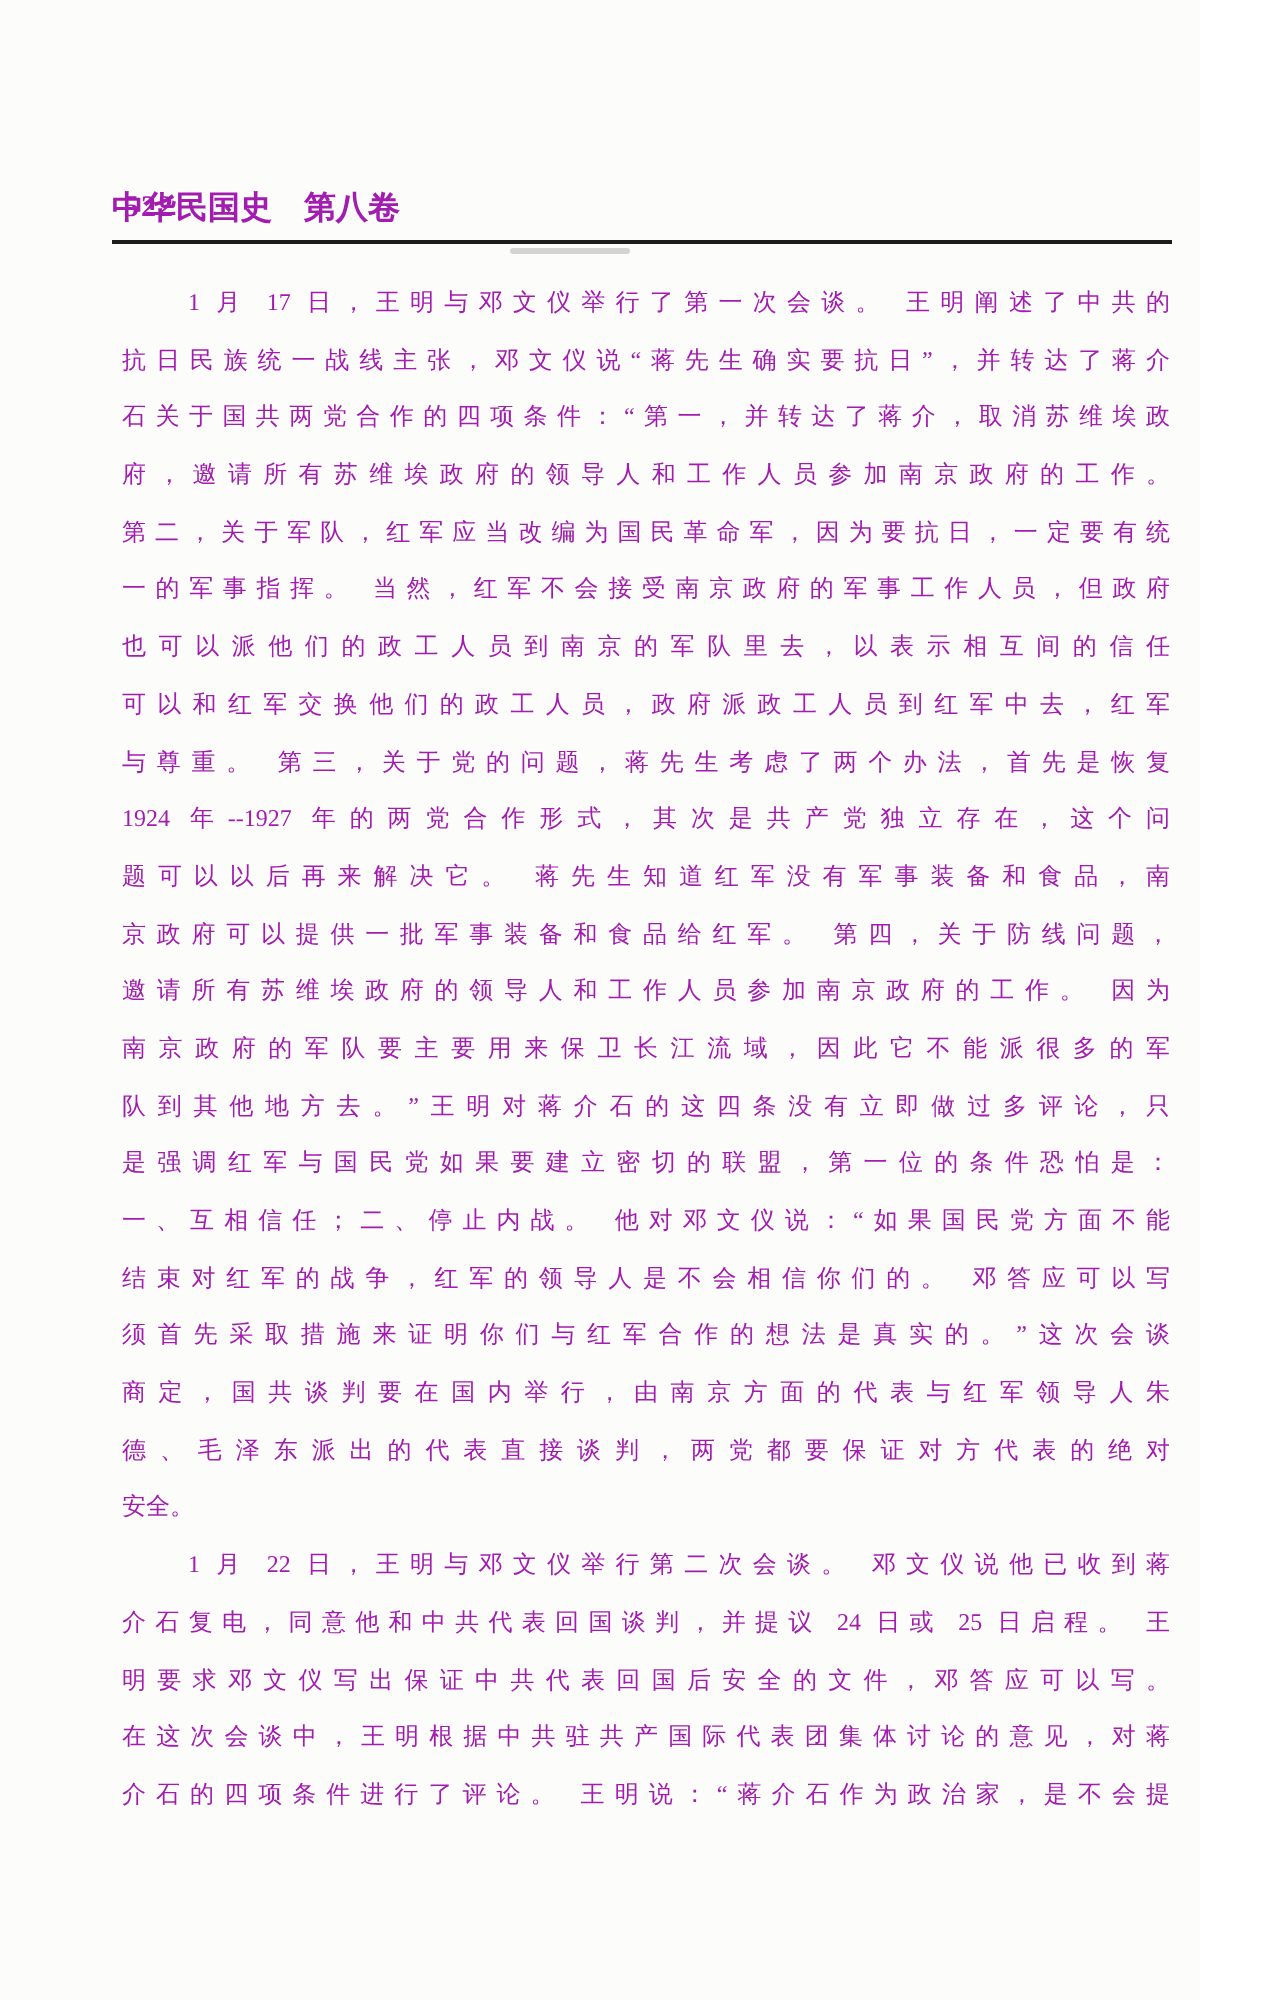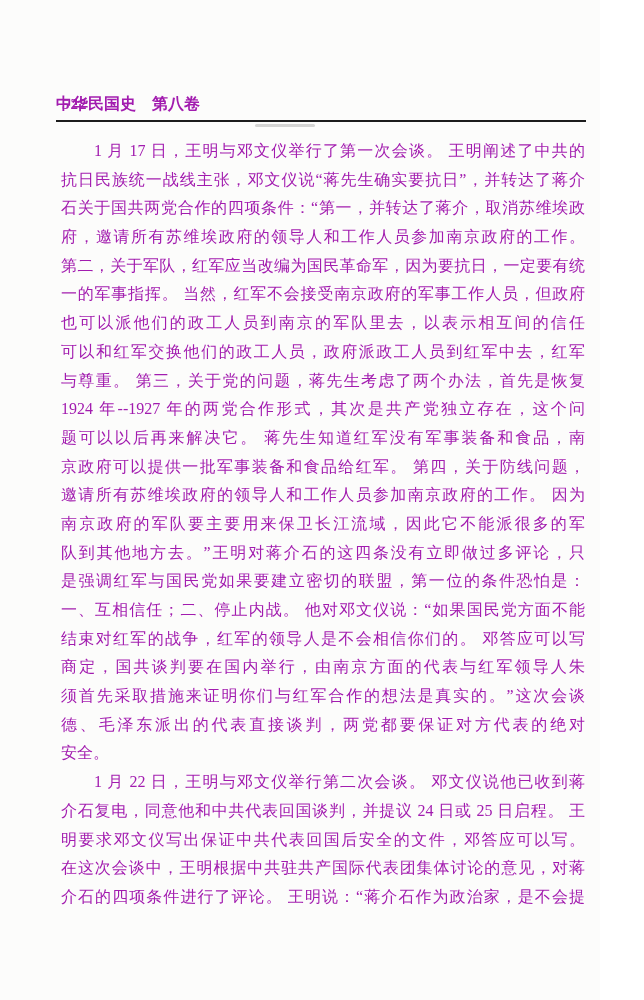--- a/index.html
+++ b/index.html
@@ -60,21 +60,21 @@
   }
   .body-text {
     position: absolute;
     top: 137px;
     left: 61px;
     width: 524px;
   }
   .line {
     height: 28.7px;
     line-height: 28.7px;
-    font-size: 16px;
+    font-size: 12px;
     text-align: justify;
     text-align-last: justify;
     overflow: hidden;
     white-space: normal;
   }
   .line.indent {
     padding-left: 33px;
   }
   .line.flush {
     text-align-last: left;
@@ -105,22 +105,22 @@
       <div class="line">与尊重。 第三，关于党的问题，蒋先生考虑了两个办法，首先是恢复</div>
       <div class="line">1924 年--1927 年的两党合作形式，其次是共产党独立存在，这个问</div>
       <div class="line">题可以以后再来解决它。 蒋先生知道红军没有军事装备和食品，南</div>
       <div class="line">京政府可以提供一批军事装备和食品给红军。 第四，关于防线问题，</div>
       <div class="line">邀请所有苏维埃政府的领导人和工作人员参加南京政府的工作。 因为</div>
       <div class="line">南京政府的军队要主要用来保卫长江流域，因此它不能派很多的军</div>
       <div class="line">队到其他地方去。”王明对蒋介石的这四条没有立即做过多评论，只</div>
       <div class="line">是强调红军与国民党如果要建立密切的联盟，第一位的条件恐怕是：</div>
       <div class="line">一、互相信任；二、停止内战。 他对邓文仪说：“如果国民党方面不能</div>
       <div class="line">结束对红军的战争，红军的领导人是不会相信你们的。 邓答应可以写</div>
+      <div class="line">须首先采取措施来证明你们与红军合作的想法是真实的。”这次会谈</div>
       <div class="line">商定，国共谈判要在国内举行，由南京方面的代表与红军领导人朱</div>
-      <div class="line">须首先采取措施来证明你们与红军合作的想法是真实的。”这次会谈</div>
       <div class="line">德、毛泽东派出的代表直接谈判，两党都要保证对方代表的绝对</div>
       <div class="line flush">安全。</div>
       <div class="line indent">1 月 22 日，王明与邓文仪举行第二次会谈。 邓文仪说他已收到蒋</div>
       <div class="line">介石复电，同意他和中共代表回国谈判，并提议 24 日或 25 日启程。 王</div>
       <div class="line">明要求邓文仪写出保证中共代表回国后安全的文件，邓答应可以写。</div>
       <div class="line">在这次会谈中，王明根据中共驻共产国际代表团集体讨论的意见，对蒋</div>
       <div class="line">介石的四项条件进行了评论。 王明说：“蒋介石作为政治家，是不会提</div>
     </div>
 
 </div>

